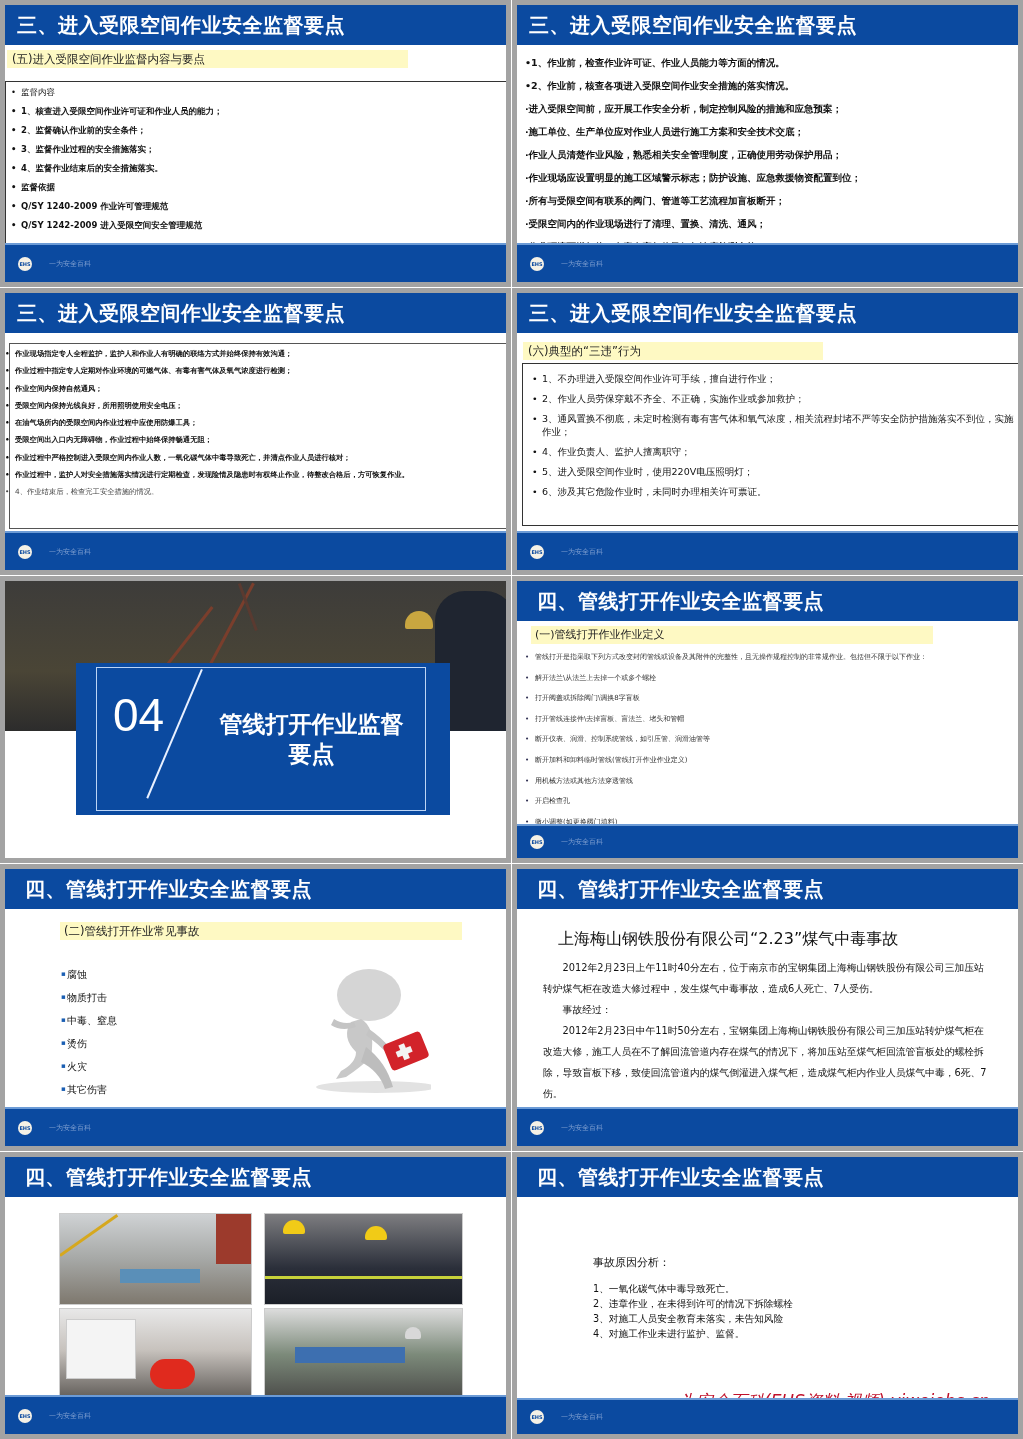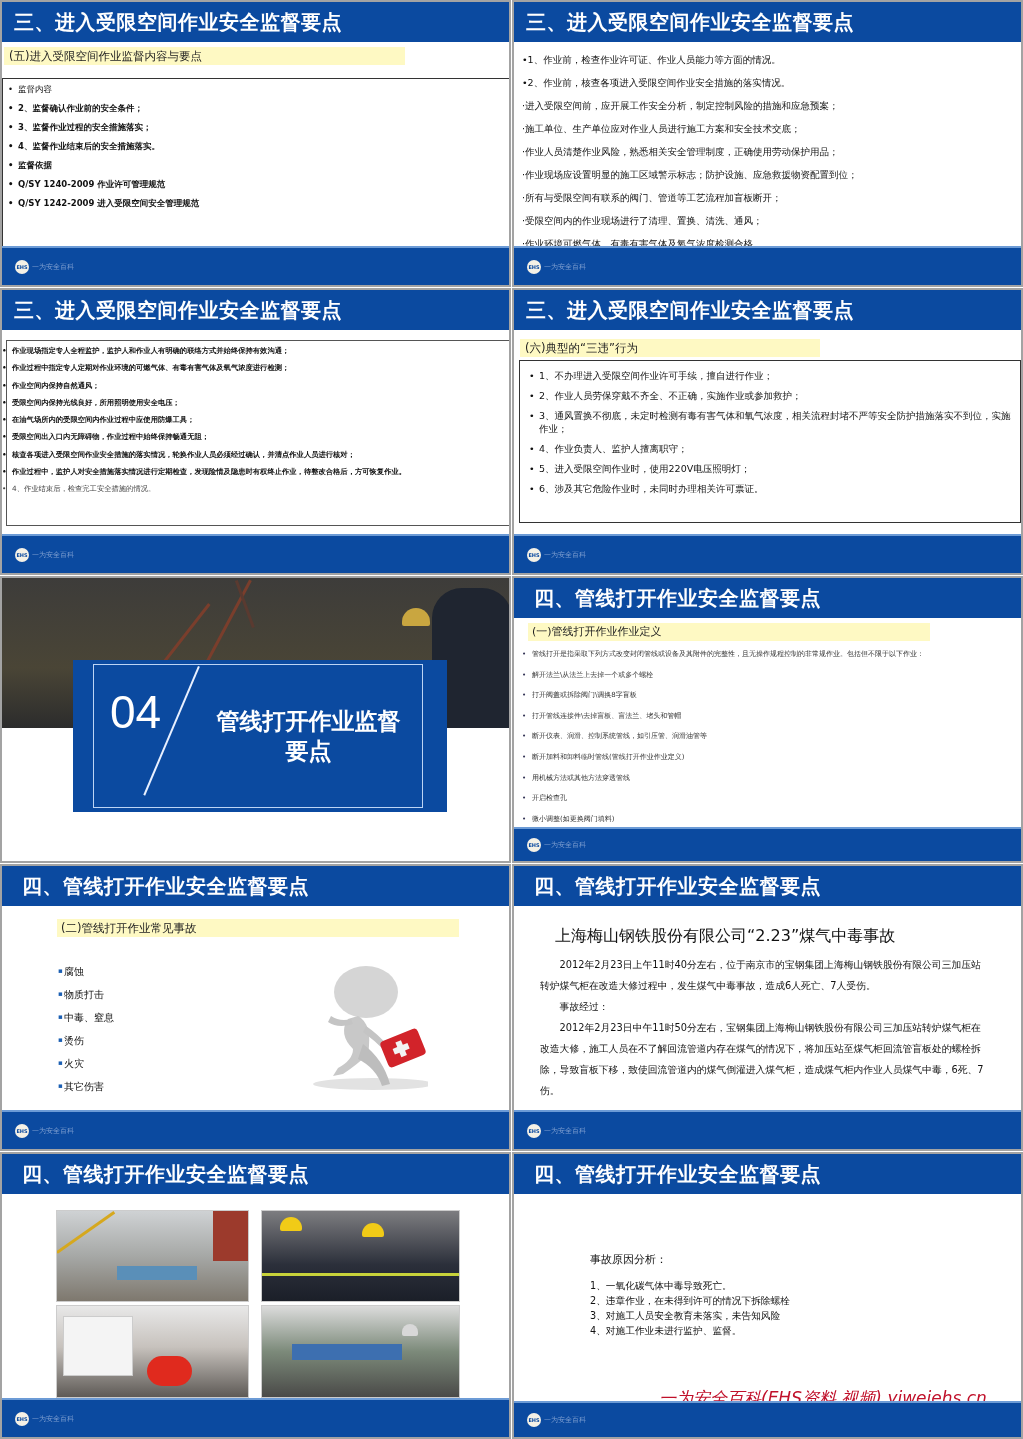--- a/index.html
+++ b/index.html
@@ -1,35 +1,35 @@
 <!DOCTYPE html>
 <html><head>
 <meta charset="utf-8">
 <style>
   * { box-sizing: border-box; margin: 0; padding: 0; }
   body { width: 1023px; height: 1439px; background: #ffffff; font-family: "DejaVu Sans", "Liberation Sans", sans-serif; position: relative; overflow: hidden; }
   .grid { position: absolute; inset: 0; }
-  .slide { position: absolute; width: 511px; height: 287px; background: #ffffff; overflow: hidden; border: 2px solid #a3a3a3; padding-left: 26px; }
+  .slide { position: absolute; width: 511px; height: 287px; background: #ffffff; overflow: hidden; border: 5px solid #a3a3a3; padding-left: 26px; }
   .s-hdr { position: absolute; left: 0; top: 0; right: 0; height: 40px; background: #0b4aa0; color: #fff; font-weight: bold; font-size: 20px; line-height: 40px; padding-left: 12px; white-space: nowrap; letter-spacing: 0.5px; }
   .s-ftr { position: absolute; left: 0; right: 0; bottom: 0; height: 39px; background: #0b4aa0; border-top: 2px solid #6c9bd6; }
-  .logo { position: absolute; left: 13px; top: 12px; display: flex; align-items: center; gap: 3px; }
+  .logo { position: absolute; left: 13px; top: 12px; display: flex; align-items: center; gap: 17px; }
   .logo-badge { width: 14px; height: 14px; border-radius: 50%; background: #f5f1e6; font-size: 5px; font-weight: bold; color: #0b4aa0; display: flex; align-items: center; justify-content: center; }
   .logo-text { font-size: 7px; color: #7f9fd0; }
   .sub-band { position: absolute; background: #fef9c3; font-size: 11.5px; color: #222; line-height: 18px; padding-left: 5px; white-space: nowrap; }
   .box { position: absolute; border: 1px solid #333; background: #fff; }
   .blist { list-style: none; }
   .blist li { position: relative; white-space: nowrap; color: #111; }
   .blist li::before { content: "•"; position: absolute; left: -10px; }
   
   #s1 .box { left: 0; top: 76px; width: 552px; height: 172px; }
   #s1 .blist { padding: 1px 0 0 15px; }
   #s1 .blist li { font-size: 8.5px; line-height: 19px; font-weight: bold; }
   #s1 .blist li:first-child { font-weight: normal; }
   
-  #s2 .plain { position: absolute; left: 8px; top: 46px; right: 22px; }
+  #s2 .plain { position: absolute; left: 8px; top: 46px; right: 22px; font-weight: bold; }
   #s2 .plain div { font-size: 9.5px; line-height: 23px; color: #111; white-space: nowrap; }
   
   #s3 .box { left: 4px; top: 338px; width: 506px; height: 186px; border-color: #555; }
   #s3 .blist { padding: 1px 0 0 5px; }
   #s3 .blist li { font-size: 7.3px; line-height: 17.3px; font-weight: bold; }
   #s3 .blist li.lt { font-weight: normal; color: #444; }
   
   #s4 .box { left: 5px; top: 33px; width: 502px; height: 163px; }
   #s4 .blist { padding: 5px 0 0 19px; }
   #s4 .blist li { font-size: 9.5px; line-height: 20px; white-space: normal; padding-right: 6px; }
@@ -68,20 +68,21 @@
 <body>
 
 <div class="grid">
 
   <div class="slide" id="s1" style="left:0;top:0;">
     <div class="s-hdr">三、进入受限空间作业安全监督要点</div>
     <div class="sub-band" style="left:2px;top:45px;width:401px;">(五)进入受限空间作业监督内容与要点</div>
     <div class="box">
       <ul class="blist">
         <li>监督内容</li>
+        <li>1、核查进入受限空间作业许可证和作业人员的能力；</li>
         <li>2、监督确认作业前的安全条件；</li>
         <li>3、监督作业过程的安全措施落实；</li>
         <li>4、监督作业结束后的安全措施落实。</li>
         <li>监督依据</li>
         <li>Q/SY 1240-2009  作业许可管理规范</li>
         <li>Q/SY 1242-2009  进入受限空间安全管理规范</li>
       </ul>
     </div>
     <div class="s-ftr">
       <div class="logo">
@@ -115,21 +116,21 @@
   <div class="slide" id="s3" style="left:0;top:288px;">
     <div class="s-hdr">三、进入受限空间作业安全监督要点</div>
     <div class="box" style="left:4px;top:50px;width:504px;height:186px;">
       <ul class="blist">
         <li>作业现场指定专人全程监护，监护人和作业人有明确的联络方式并始终保持有效沟通；</li>
         <li>作业过程中指定专人定期对作业环境的可燃气体、有毒有害气体及氧气浓度进行检测；</li>
         <li>作业空间内保持自然通风；</li>
         <li>受限空间内保持光线良好，所用照明使用安全电压；</li>
         <li>在油气场所内的受限空间内作业过程中应使用防爆工具；</li>
         <li>受限空间出入口内无障碍物，作业过程中始终保持畅通无阻；</li>
-        <li>核查各项进入受限空间作业安全措施的落实情况，轮换作业人员必须经过确认，并清点作业人员进行核对；</li>
+        <li>作业过程中严格控制进入受限空间内作业人数，一氧化碳气体中毒导致死亡，并清点作业人员进行核对；</li>
         <li>作业过程中，监护人对安全措施落实情况进行定期检查，发现险情及隐患时有权终止作业，待整改合格后，方可恢复作业。</li>
         <li class="lt">4、作业结束后，检查完工安全措施的情况。</li>
       </ul>
     </div>
     <div class="s-ftr">
       <div class="logo">
           <span class="logo-badge">EHS</span>
           <span class="logo-text">一为安全百科</span>
         </div>
     </div>

